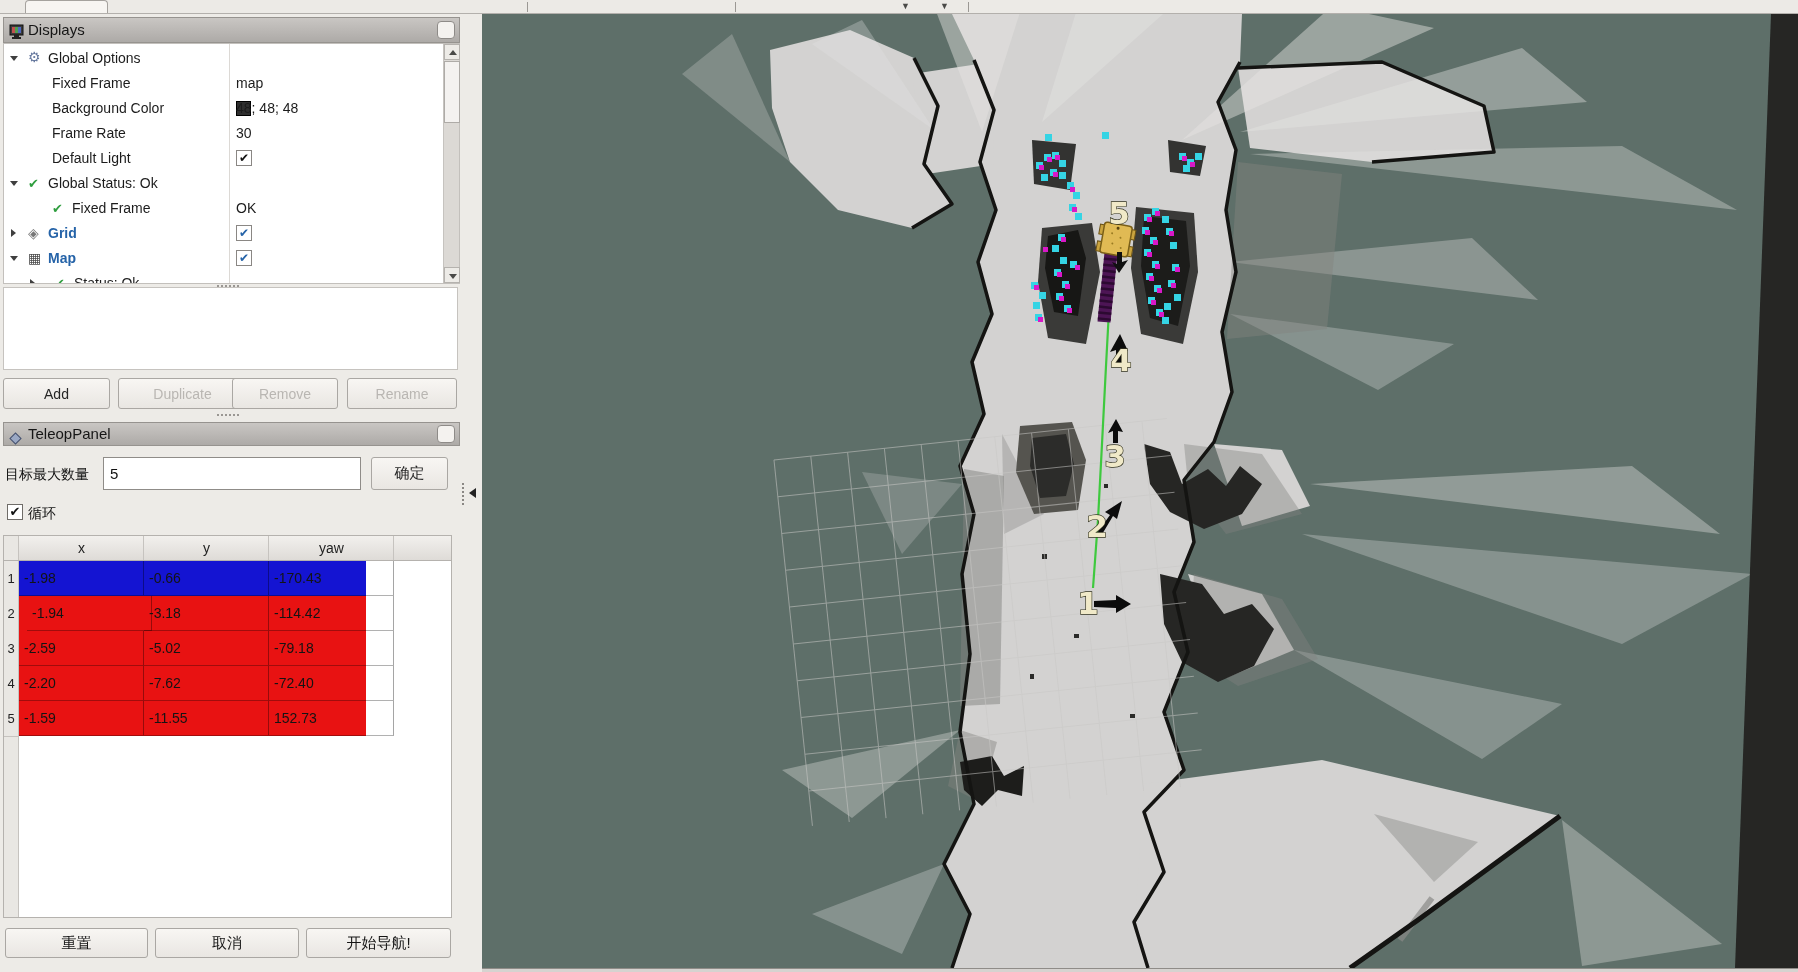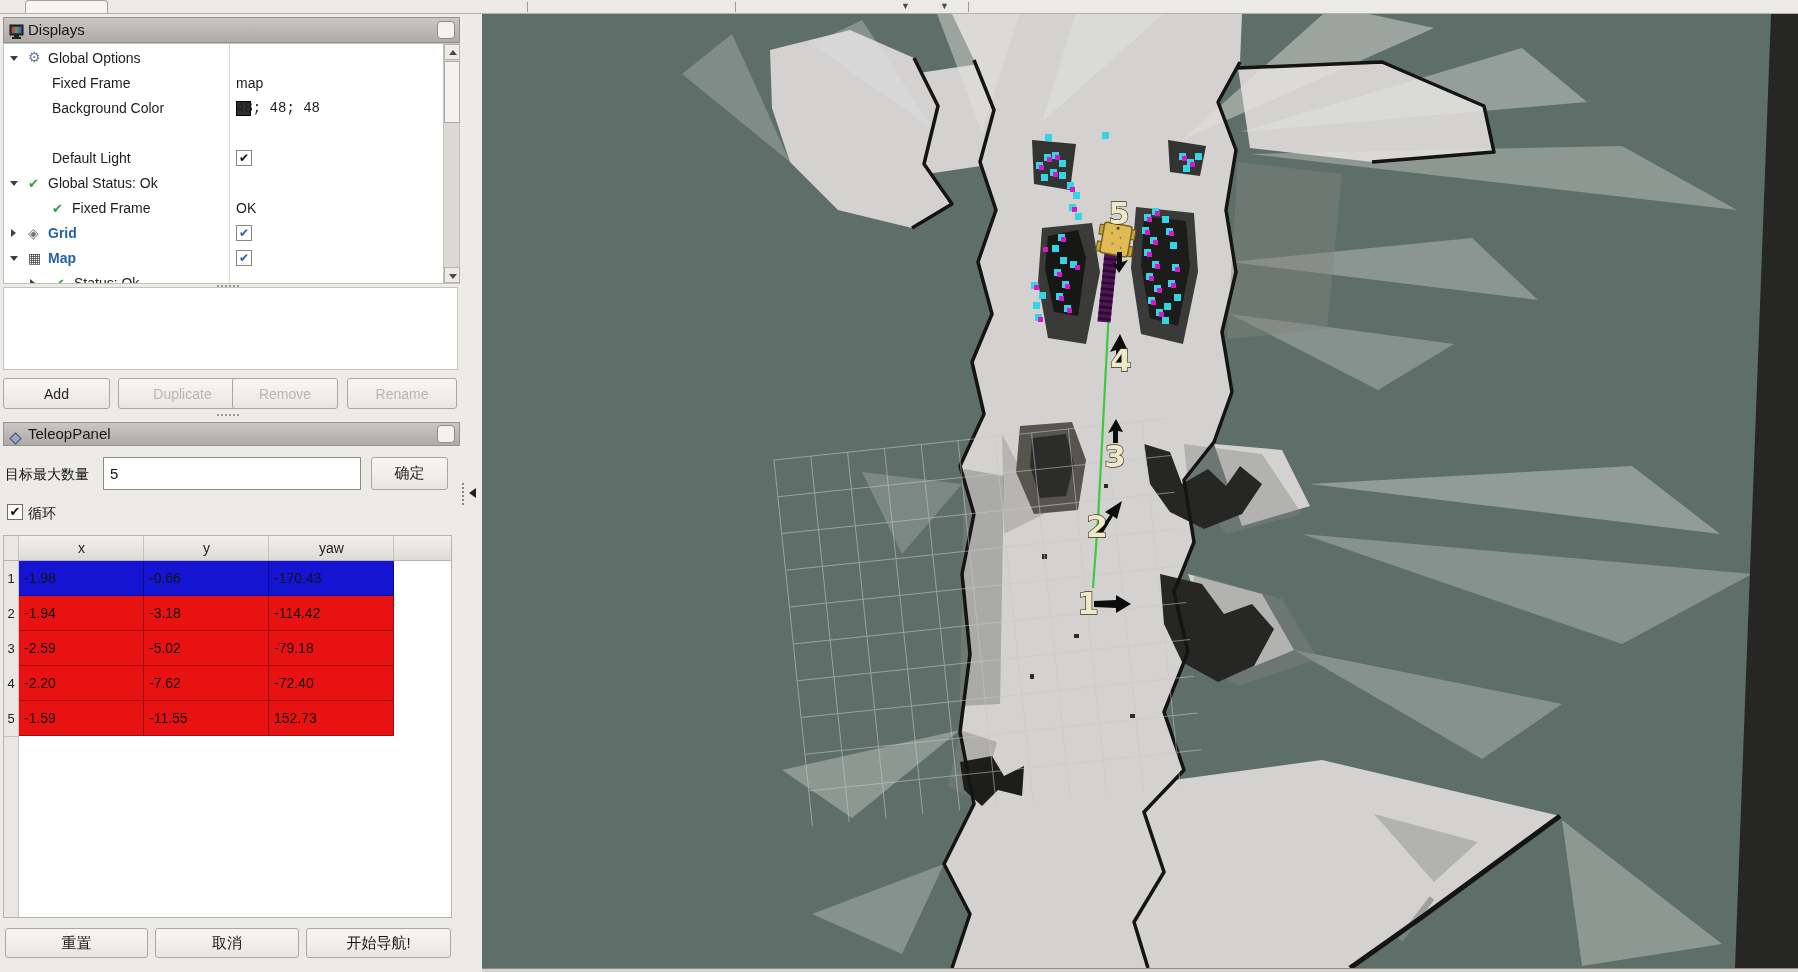--- a/index.html
+++ b/index.html
@@ -26,21 +26,21 @@
   .trow { position:absolute; left:0; width:438px; height:25px; font-size:14px; color:#1c1c1c; line-height:25px; }
   .trow .lbl { position:absolute; white-space:nowrap; }
   .trow .val { position:absolute; left:232px; white-space:nowrap; }
   .trow .blue { color:#2563a8; font-weight:bold; }
   .exp-d { position:absolute; top:10px; width:0; height:0; border-left:4px solid transparent; border-right:4px solid transparent; border-top:5px solid #3f3f3f; }
   .exp-r { position:absolute; top:8px; width:0; height:0; border-top:4px solid transparent; border-bottom:4px solid transparent; border-left:5px solid #3f3f3f; }
   .gcheck { color:#2f9e3f; font-size:13px; font-weight:bold; }
   .cbox { position:absolute; top:4px; width:16px; height:16px; background:#fff; border:1px solid #8a8784; font-size:12px; line-height:14px; text-align:center; color:#111; font-weight:bold; }
   .cbox.blue { color:#2563a8; }
   .swatch { position:absolute; left:232px; top:5px; width:15px; height:15px; background:#2f2f2f; border:1px solid #000; }
-  .swval { position:absolute; left:253px;font-family:Liberation Mono, monospace; }
+  .swval { position:absolute; left:253px; }
 
   
   .sbar { position:absolute; left:443px; top:44px; width:16px; height:239px; background:#dcd9d5; border-left:1px solid #c6c3bf; }
   .sbtn { position:absolute; left:0; width:16px; height:16px; background:#edebe7; border:1px solid #b5b2ae; }
   .sbtn .ar { position:absolute; left:4px; width:0; height:0; border-left:4px solid transparent; border-right:4px solid transparent; }
   .sthumb { position:absolute; left:0; top:17px; width:16px; height:62px; background:#f4f2f0; border:1px solid #aeaba7; }
 
   .emptybox { position:absolute; left:3px; top:287px; width:455px; height:83px; background:#fff; border:1px solid #c6c3bf; }
 
   .btn { position:absolute; height:31px; background:linear-gradient(#f8f6f3,#e9e6e2); border:1px solid #aaa7a3; border-radius:3px; font-size:14px; color:#262626; text-align:center; font-family:inherit; }
@@ -49,21 +49,21 @@
   
   .t-label { position:absolute; font-size:14px; color:#111; }
   .t-input { position:absolute; left:103px; top:457px; width:258px; height:33px; background:#fff; border:1px solid #8f8c88; font-size:15px; color:#111; padding-left:6px; font-family:inherit; }
   .loopbox { position:absolute; left:7px; top:504px; width:16px; height:16px; background:#fff; border:1px solid #6f6c68; font-size:13px; line-height:14px; text-align:center; font-weight:bold; color:#111; }
 
   
   .wtable { position:absolute; left:3px; top:535px; width:449px; height:383px; background:#fff; border:1px solid #b5b2ae; }
   .whead { position:absolute; left:0; top:0; width:447px; height:25px; background:linear-gradient(#f2f0ed,#dedbd7); border-bottom:1px solid #b5b2ae; }
   .wh { position:absolute; top:0; height:24px; font-size:14px; color:#222; text-align:center; line-height:24px; border-right:1px solid #c6c3bf; }
   .numcol { position:absolute; left:0; width:15px; background:#e9e7e3; border-right:1px solid #c6c3bf; font-size:13px; color:#222; text-align:center; }
-  .wrow { position:absolute; left:15px; width:375px; height:35px; }
+  .wrow { position:absolute; left:15px; width:347px; height:35px; }
   .wrow.sel { background:var(--row-selected,#1515d0); }
   .wrow.red { background:var(--row-normal,#e81212); }
   .wcell { position:absolute; top:0; height:100%; font-size:14px; color:#141414; line-height:35px; padding-left:5px; border-right:1px solid rgba(0,0,0,.35); border-bottom:1px solid rgba(0,0,0,.3); }
 
   
   .vdots { position:absolute; display:flex; flex-direction:column; gap:2px; }
   .vdots i { width:2px; height:2px; background:#8a8784; }
   .collapse-arrow { position:absolute; width:0; height:0; border-top:5px solid transparent; border-bottom:5px solid transparent; border-right:7px solid #222; }
 
   
@@ -111,20 +111,24 @@
     </div>
     <div class="trow" style="top:27px">
       <span class="lbl" style="left:48px">Fixed Frame</span>
       <span class="val">map</span>
     </div>
     <div class="trow" style="top:52px">
       <span class="lbl" style="left:48px">Background Color</span>
       <span class="swatch"></span>
       <span class="val swval">48; 48; 48</span>
     </div>
+    <div class="trow" style="top:77px">
+      <span class="lbl" style="left:48px">Frame Rate</span>
+      <span class="val">30</span>
+    </div>
     <div class="trow" style="top:102px">
       <span class="lbl" style="left:48px">Default Light</span>
       <span class="cbox" style="left:232px">✔</span>
     </div>
     <div class="trow" style="top:127px">
       <span class="exp-d" style="left:6px"></span>
       <span class="lbl gcheck" style="left:24px">✔</span>
       <span class="lbl" style="left:44px">Global Status: Ok</span>
     </div>
     <div class="trow" style="top:152px">
@@ -215,21 +219,21 @@
     <div class="numcol" style="top:130px; height:35px; line-height:35px">4</div>
     <div class="numcol" style="top:165px; height:35px; line-height:35px">5</div>
     <div class="numcol" style="top:200px; height:181px; border-top:1px solid #c6c3bf"></div>
 
     <div class="wrow sel" style="top:25px">
       <div class="wcell" style="left:0; width:125px">-1.98</div>
       <div class="wcell" style="left:125px; width:125px">-0.66</div>
       <div class="wcell" style="left:250px; width:125px">-170.43</div>
     </div>
     <div class="wrow red" style="top:60px">
-      <div class="wcell" style="left:0; width:125px">-1.94</div>
+      <div class="wcell" style="left:8px; width:125px">-1.94</div>
       <div class="wcell" style="left:125px; width:125px">-3.18</div>
       <div class="wcell" style="left:250px; width:125px">-114.42</div>
     </div>
     <div class="wrow red" style="top:95px">
       <div class="wcell" style="left:0; width:125px">-2.59</div>
       <div class="wcell" style="left:125px; width:125px">-5.02</div>
       <div class="wcell" style="left:250px; width:125px">-79.18</div>
     </div>
     <div class="wrow red" style="top:130px">
       <div class="wcell" style="left:0; width:125px">-2.20</div>

